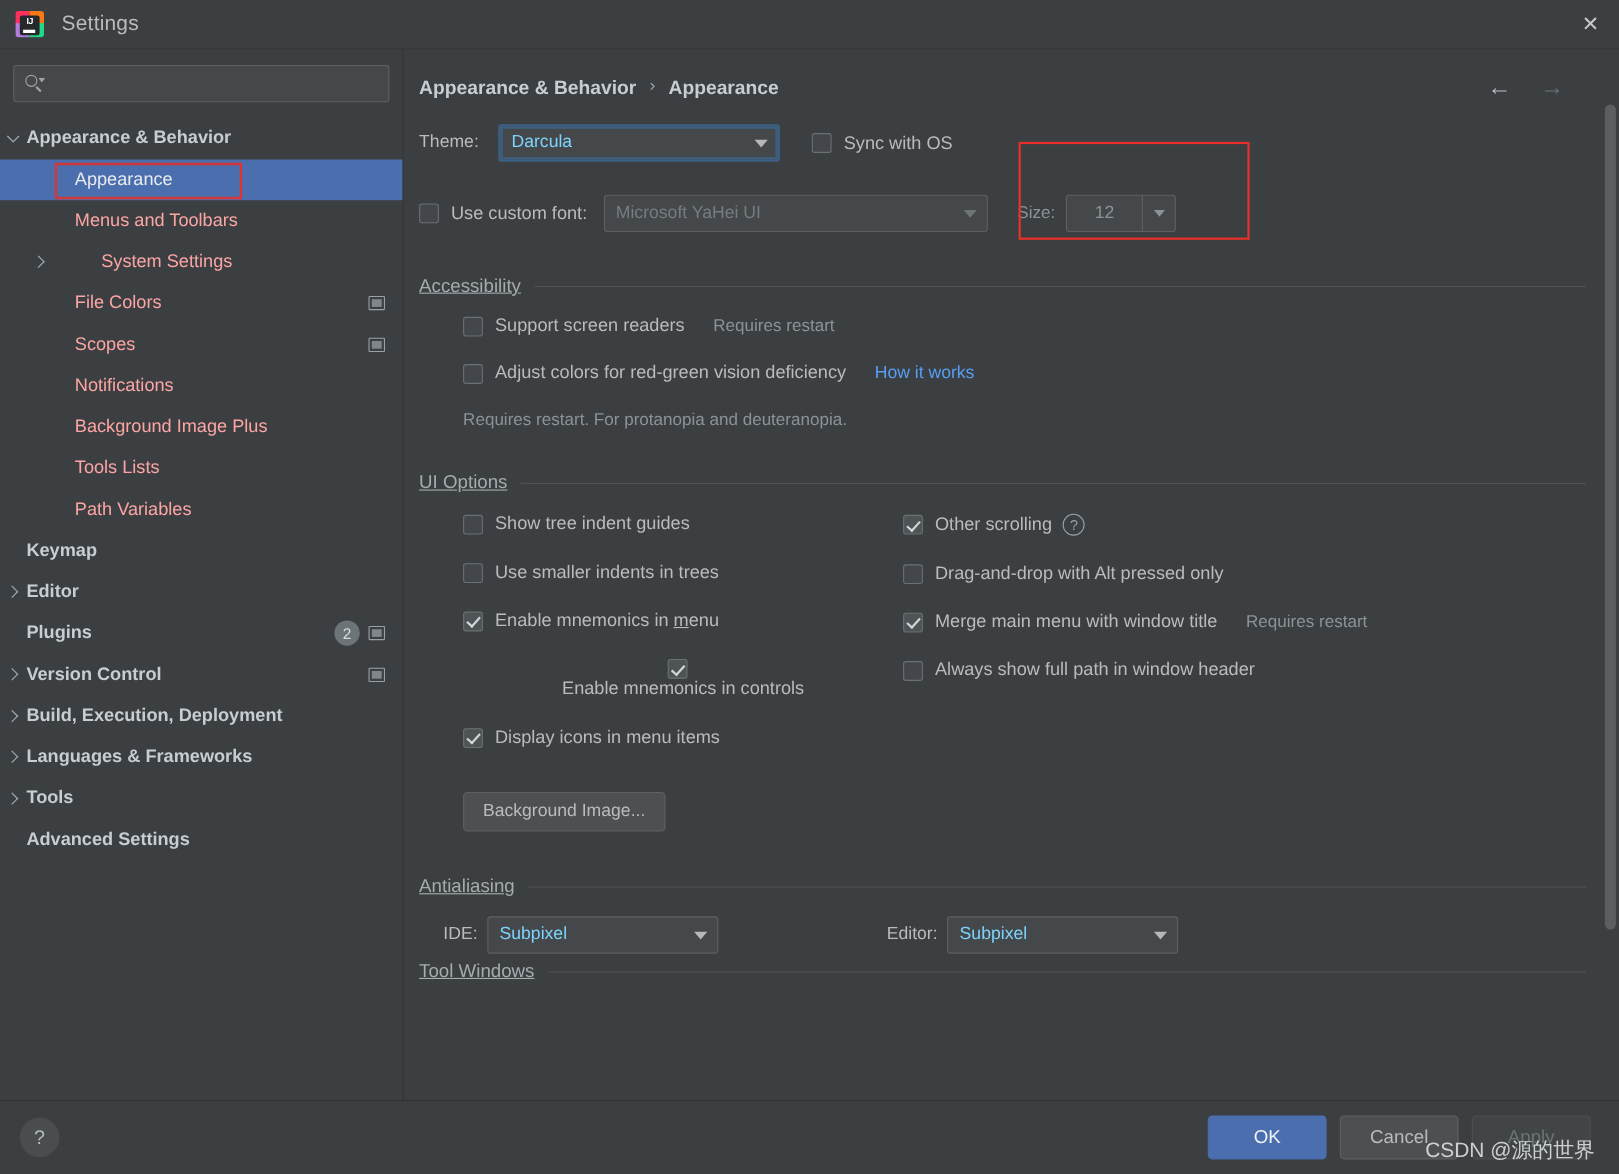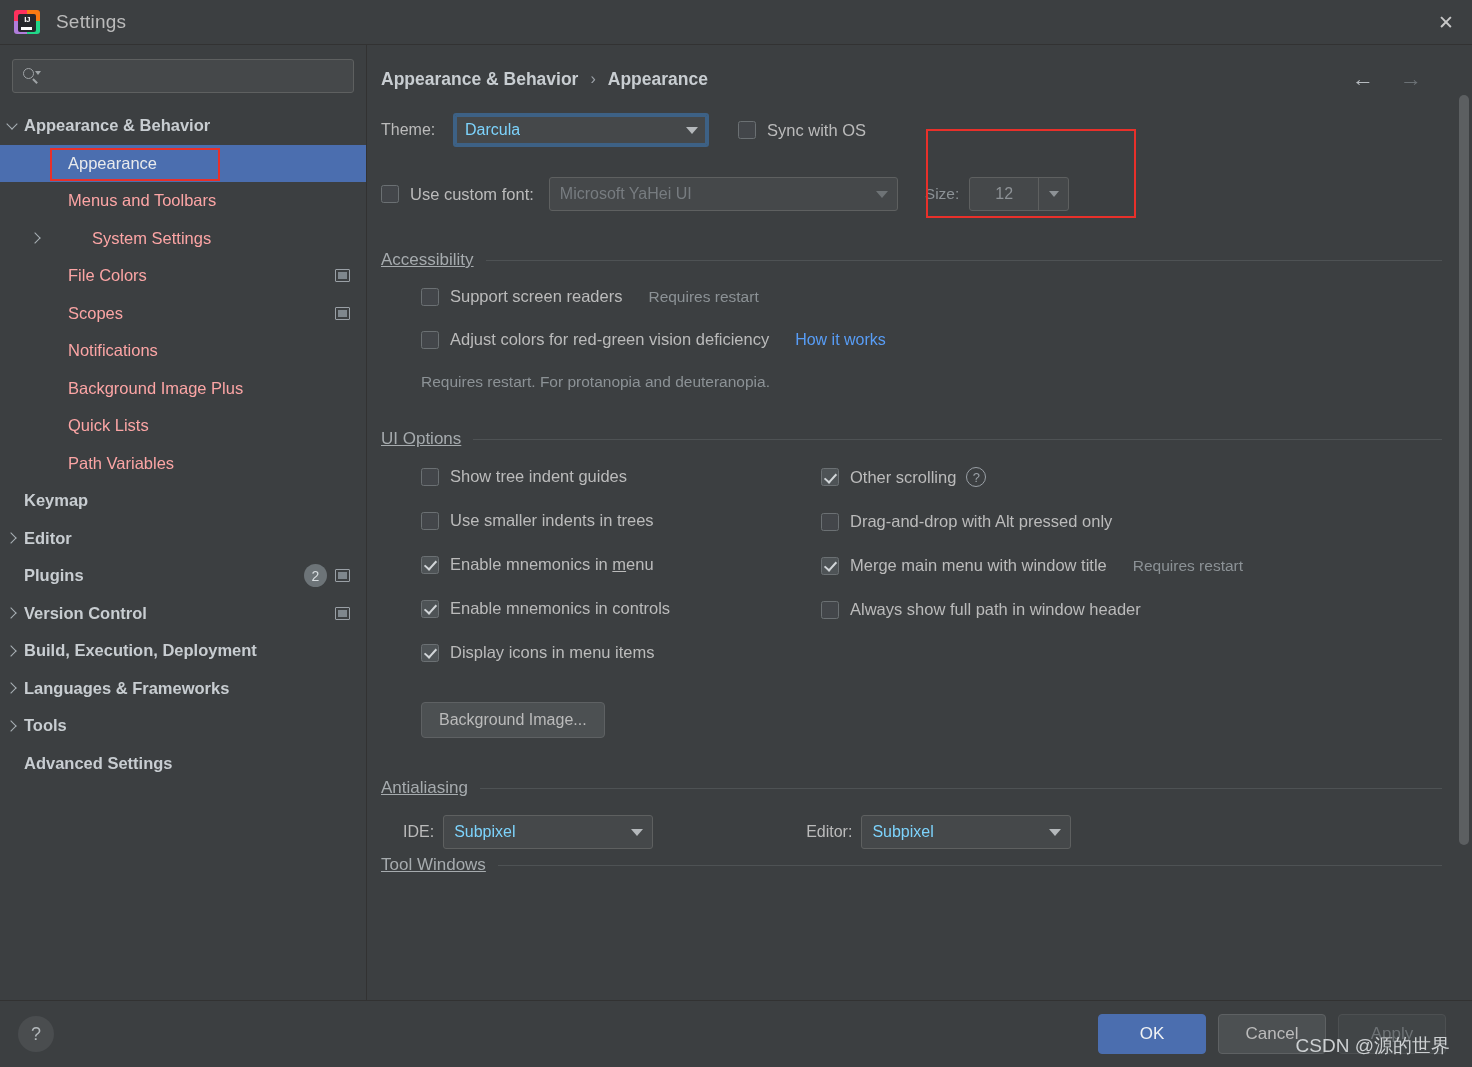--- a/index.html
+++ b/index.html
@@ -346,21 +346,21 @@
             <span class="tree-label" style="margin-left: 20px;">Notifications</span>
             <span class="spacer"></span>
           </div>
           <div class="tree-row indent-1">
             <span class="arrow" style="margin-left: 24px;"></span>
             <span class="tree-label" style="margin-left: 20px;">Background Image Plus</span>
             <span class="spacer"></span>
           </div>
           <div class="tree-row indent-1">
             <span class="arrow" style="margin-left: 24px;"></span>
-            <span class="tree-label" style="margin-left: 20px;">Quick Lists</span>
+            <span class="tree-label" style="margin-left: 20px;">Tools Lists</span>
             <span class="spacer"></span>
           </div>
           <div class="tree-row indent-1">
             <span class="arrow" style="margin-left: 24px;"></span>
             <span class="tree-label" style="margin-left: 20px;">Path Variables</span>
             <span class="spacer"></span>
           </div>
           <div class="tree-row indent-0 bold">
             <span class="arrow" style="margin-left: 0px;"></span>
             <span class="tree-label">Keymap</span>
@@ -481,21 +481,21 @@
                   <span class="cb-label">Show tree indent guides</span>
                 </div>
                 <div class="cb-row" style="margin-bottom: 25px;">
                   <span class="cb"></span>
                   <span class="cb-label">Use smaller indents in trees</span>
                 </div>
                 <div class="cb-row" style="margin-bottom: 25px;">
                   <span class="cb checked"></span>
                   <span class="cb-label">Enable mnemonics in <span class="mn">m</span>enu</span>
                 </div>
-                <div class="cb-row" style="margin-bottom: 25px;">
+                <div class="cb-row" style="margin-bottom: 25px; flex-direction: column;">
                   <span class="cb checked"></span>
                   <span class="cb-label">Enable mnemonics in controls</span>
                 </div>
                 <div class="cb-row" style="margin-bottom: 25px;">
                   <span class="cb checked"></span>
                   <span class="cb-label">Display icons in menu items</span>
                 </div>
               </div>
             <div style="flex:1 1 auto;" id="ui-right">
                 <div class="cb-row" style="margin-bottom: 25px;">

